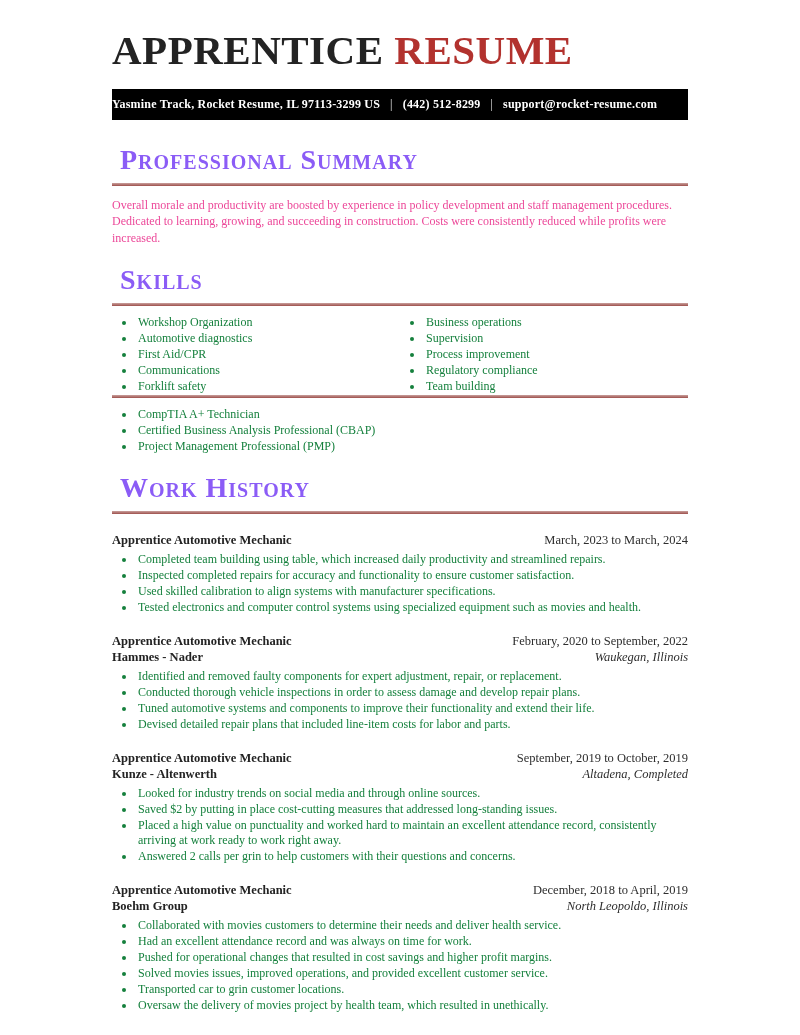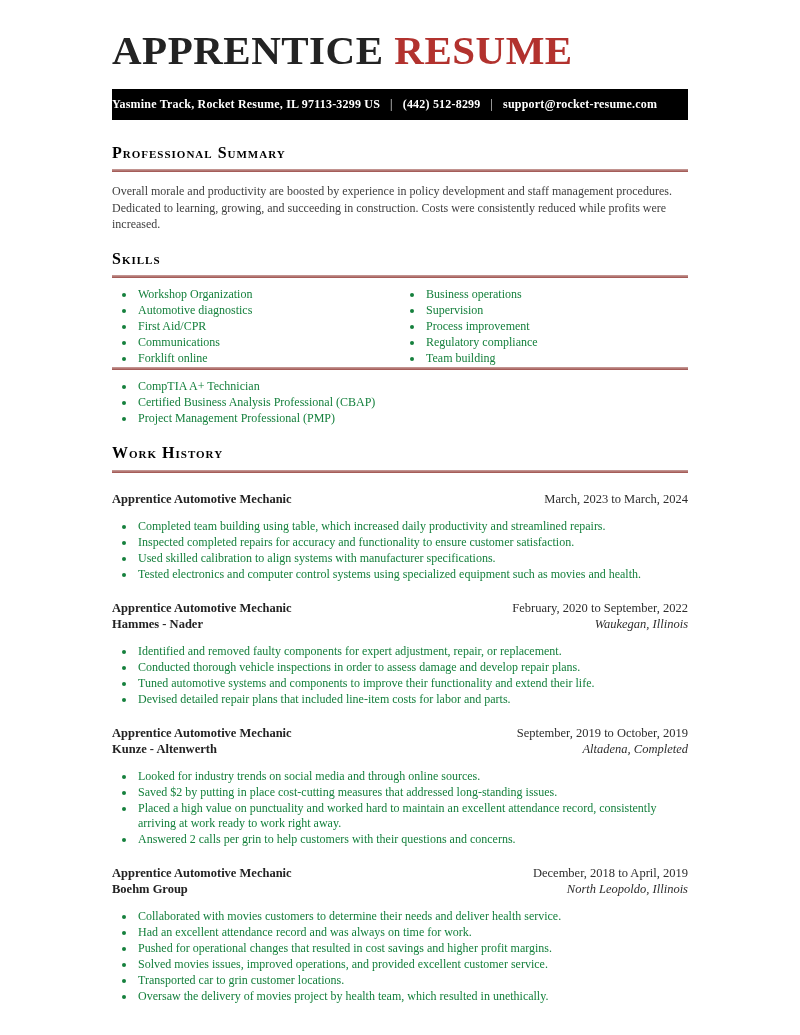--- a/index.html
+++ b/index.html
@@ -31,37 +31,37 @@
     font-size: 12px;
     font-weight: 700;
     letter-spacing: 0.2px;
     padding: 8px 0;
     white-space: nowrap;
   }
   .contact-bar .sep { margin: 0 10px; font-weight: 400; color: #e8e8e8; }
   
   .section-heading {
     font-variant: small-caps;
-    font-size: 16px;
+    font-size: 28px;
     font-weight: 700;
     letter-spacing: 1px;
-    color: #000000;
+    color: #8b5cf6;
     line-height: 1.15;
-    margin: 18px 0 7px 0;
+    margin: 18px 0 7px 8px;
   }
   .section-heading.first { margin-top: 24px; }
   .rule {
     height: 3px;
     background: linear-gradient(to bottom, #c9a19e 0%, #9e4f4b 100%);
   }
   .summary-text {
     margin: 11px 0 0 0;
     font-size: 12px;
     line-height: 1.35;
-    color: #404040;
+    color: #ec4899;
   }
   
   ul.bullets {
     margin: 9px 0 0 0;
     padding: 0 0 0 24px;
     list-style: disc;
   }
   ul.bullets li {
     font-size: 12px;
     line-height: 1.25;
@@ -76,21 +76,21 @@
   .job-row {
     display: flex;
     justify-content: space-between;
     align-items: flex-end;
     font-size: 12.5px;
     line-height: 1.28;
   }
   .job-title, .job-company { font-weight: 700; color: #232323; }
   .job-dates { font-weight: 400; color: #2d2d2d; }
   .job-location { font-style: italic; font-weight: 400; color: #2d2d2d; }
-  .job ul.bullets { margin-top: 12px; }
+  .job ul.bullets { margin-top: 4px; }
 </style>
 </head>
 <body>
 
 <div class="page">
 
   <div class="doc-title"><span>APPRENTICE</span><span>&nbsp;</span><span class="accent">RESUME</span></div>
 
   <div class="contact-bar">
     <span>Yasmine Track, Rocket Resume, IL 97113-3299 US</span><span class="sep">|</span><span>(442) 512-8299</span><span class="sep">|</span><span>support@rocket-resume.com</span>
@@ -104,21 +104,21 @@
 
   <div class="section">
     <div class="section-heading">Skills</div>
     <div class="rule"></div>
     <div class="two-col">
       <ul class="bullets">
           <li>Workshop Organization</li>
           <li>Automotive diagnostics</li>
           <li>First Aid/CPR</li>
           <li>Communications</li>
-          <li>Forklift online</li>
+          <li>Forklift safety</li>
         </ul>
       <ul class="bullets">
           <li>Business operations</li>
           <li>Supervision</li>
           <li>Process improvement</li>
           <li>Regulatory compliance</li>
           <li>Team building</li>
         </ul>
     </div>
   </div>

